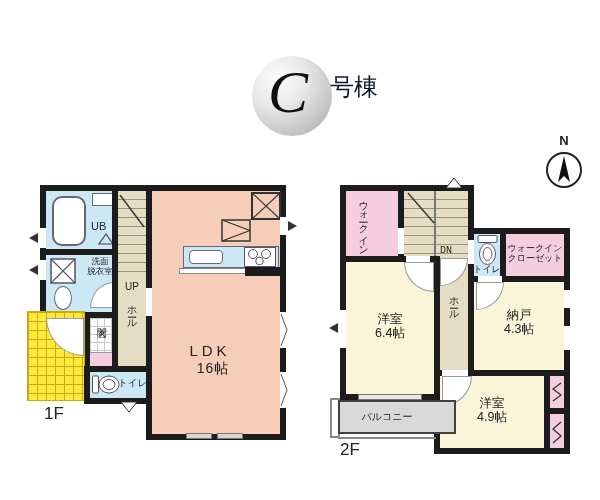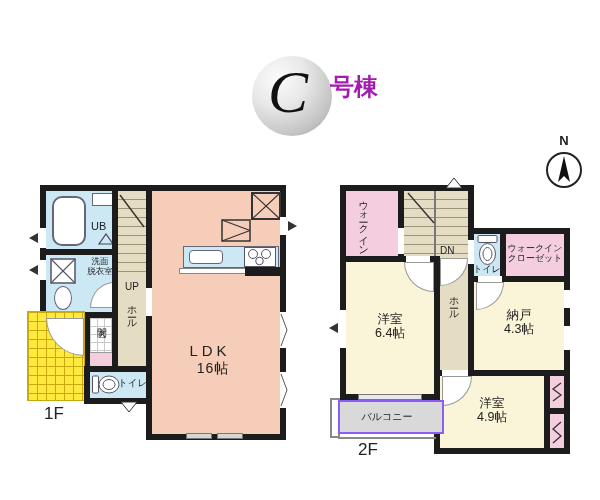--- a/index.html
+++ b/index.html
@@ -30,21 +30,21 @@
     background:radial-gradient(circle at 32% 28%,#fbfbfb 0%,#e9e9e9 35%,#c6c6c6 70%,#a0a0a0 100%);}
 </style>
 </head>
 <body>
 
 <div class="page">
 
   <div class="sphere" style="left:252px;top:56px;">
     <span class="lbl" style="left:16px;top:2px;font:italic 400 60px 'Liberation Serif','DejaVu Serif',serif;color:#111;">C</span>
   </div>
-  <span class="lbl" style="left:330px;top:73px;font-size:24px;font-weight:bold;color:#a21caf;">号棟</span>
+  <span class="lbl" style="left:330px;top:73px;font-size:24px;font-weight:normal;color:#0f172a;">号棟</span>
 
   <span class="lbl" style="left:546px;top:134px;width:36px;text-align:center;font-size:13px;font-weight:bold;">N</span>
   <div class="abs" style="left:546px;top:152px;width:36px;height:36px;border:2px solid #222;border-radius:50%;">
     <svg width="32" height="32" style="left:0;top:0;">
       <polygon points="16,2 22,28 16,22 10,28" fill="#111"></polygon>
     </svg>
   </div>
 
   <div class="room blue" style="left:40px;top:185px;width:78px;height:70px;"></div>
   <div class="abs white" style="left:52px;top:196px;width:34px;height:50px;border:2px solid #667;border-radius:10px;"></div>
@@ -138,21 +138,21 @@
   <span class="lbl" style="left:44px;top:404px;font-size:17px;">1F</span>
 
   <div class="room pink" style="left:340px;top:185px;width:64px;height:77px;"></div>
   <span class="lbl vert" style="left:357px;top:194px;height:62px;font-size:10px;line-height:13px;letter-spacing:0;">ウォークインクローゼット</span>
 
   <div class="room beige treads" style="left:398px;top:185px;width:76px;height:78px;border-bottom:0;"></div>
   <div class="abs" style="left:434px;top:191px;width:2px;height:66px;background:#777;"></div>
   <svg width="30" height="60" style="left:406px;top:191px;">
     <line x1="2" y1="2" x2="28" y2="32" stroke="#333" stroke-width="1.4"></line>
   </svg>
-  <span class="lbl" style="left:440px;top:245px;width:30px;font-size:10px;">DN</span>
+  <span class="lbl" style="left:440px;top:245px;width:30px;font-size:10px;font-family:Liberation Mono, monospace;">DN</span>
   <svg width="18" height="12" style="left:445px;top:177px;">
     <polygon points="9,1 17,11 1,11" fill="#fff" stroke="#333"></polygon>
   </svg>
 
   <div class="room beige" style="left:434px;top:257px;width:40px;height:119px;border-top:0;"></div>
   <div class="arc" style="left:440px;top:258px;width:28px;height:28px;border-radius:0 0 100% 0;"></div>
   <span class="lbl vert" style="left:448px;top:290px;height:44px;font-size:10px;">ホール</span>
 
   <div class="room blue" style="left:468px;top:228px;width:38px;height:54px;"></div>
   <svg width="24" height="32" style="left:476px;top:235px;">
@@ -203,20 +203,20 @@
   <div class="room pink" style="left:544px;top:370px;width:26px;height:84px;"></div>
   <div class="abs" style="left:544px;top:408px;width:26px;height:6px;background:var(--wall,#1c1c1c);"></div>
   <svg width="12" height="24" style="left:551px;top:381px;">
     <polyline points="10,2 2,8 10,14 2,20" fill="none" stroke="#333" stroke-width="1.3"></polyline>
   </svg>
   <svg width="12" height="26" style="left:551px;top:420px;">
     <polyline points="10,2 2,9 10,16 2,23" fill="none" stroke="#333" stroke-width="1.3"></polyline>
   </svg>
 
   <div class="abs white" style="left:330px;top:398px;width:10px;height:40px;border:2px solid #888;"></div>
-  <div class="abs gray" style="left:338px;top:400px;width:106px;height:34px;border:2px solid #8b5cf6;">
+  <div class="abs gray" style="left:338px;top:400px;width:118px;height:34px;border:2px solid #404040;">
     <span class="lbl" style="left:0;top:9px;width:94px;text-align:center;font-size:10px;">バルコニー</span>
   </div>
   <div class="abs" style="left:338px;top:437px;width:98px;height:0;border-top:2px solid #888;"></div>
 
-  <span class="lbl" style="left:340px;top:440px;font-size:17px;margin-left:18px;">2F</span>
+  <span class="lbl" style="left:340px;top:440px;font-size:17px;">2F</span>
 
 </div>
 
 </body></html>

